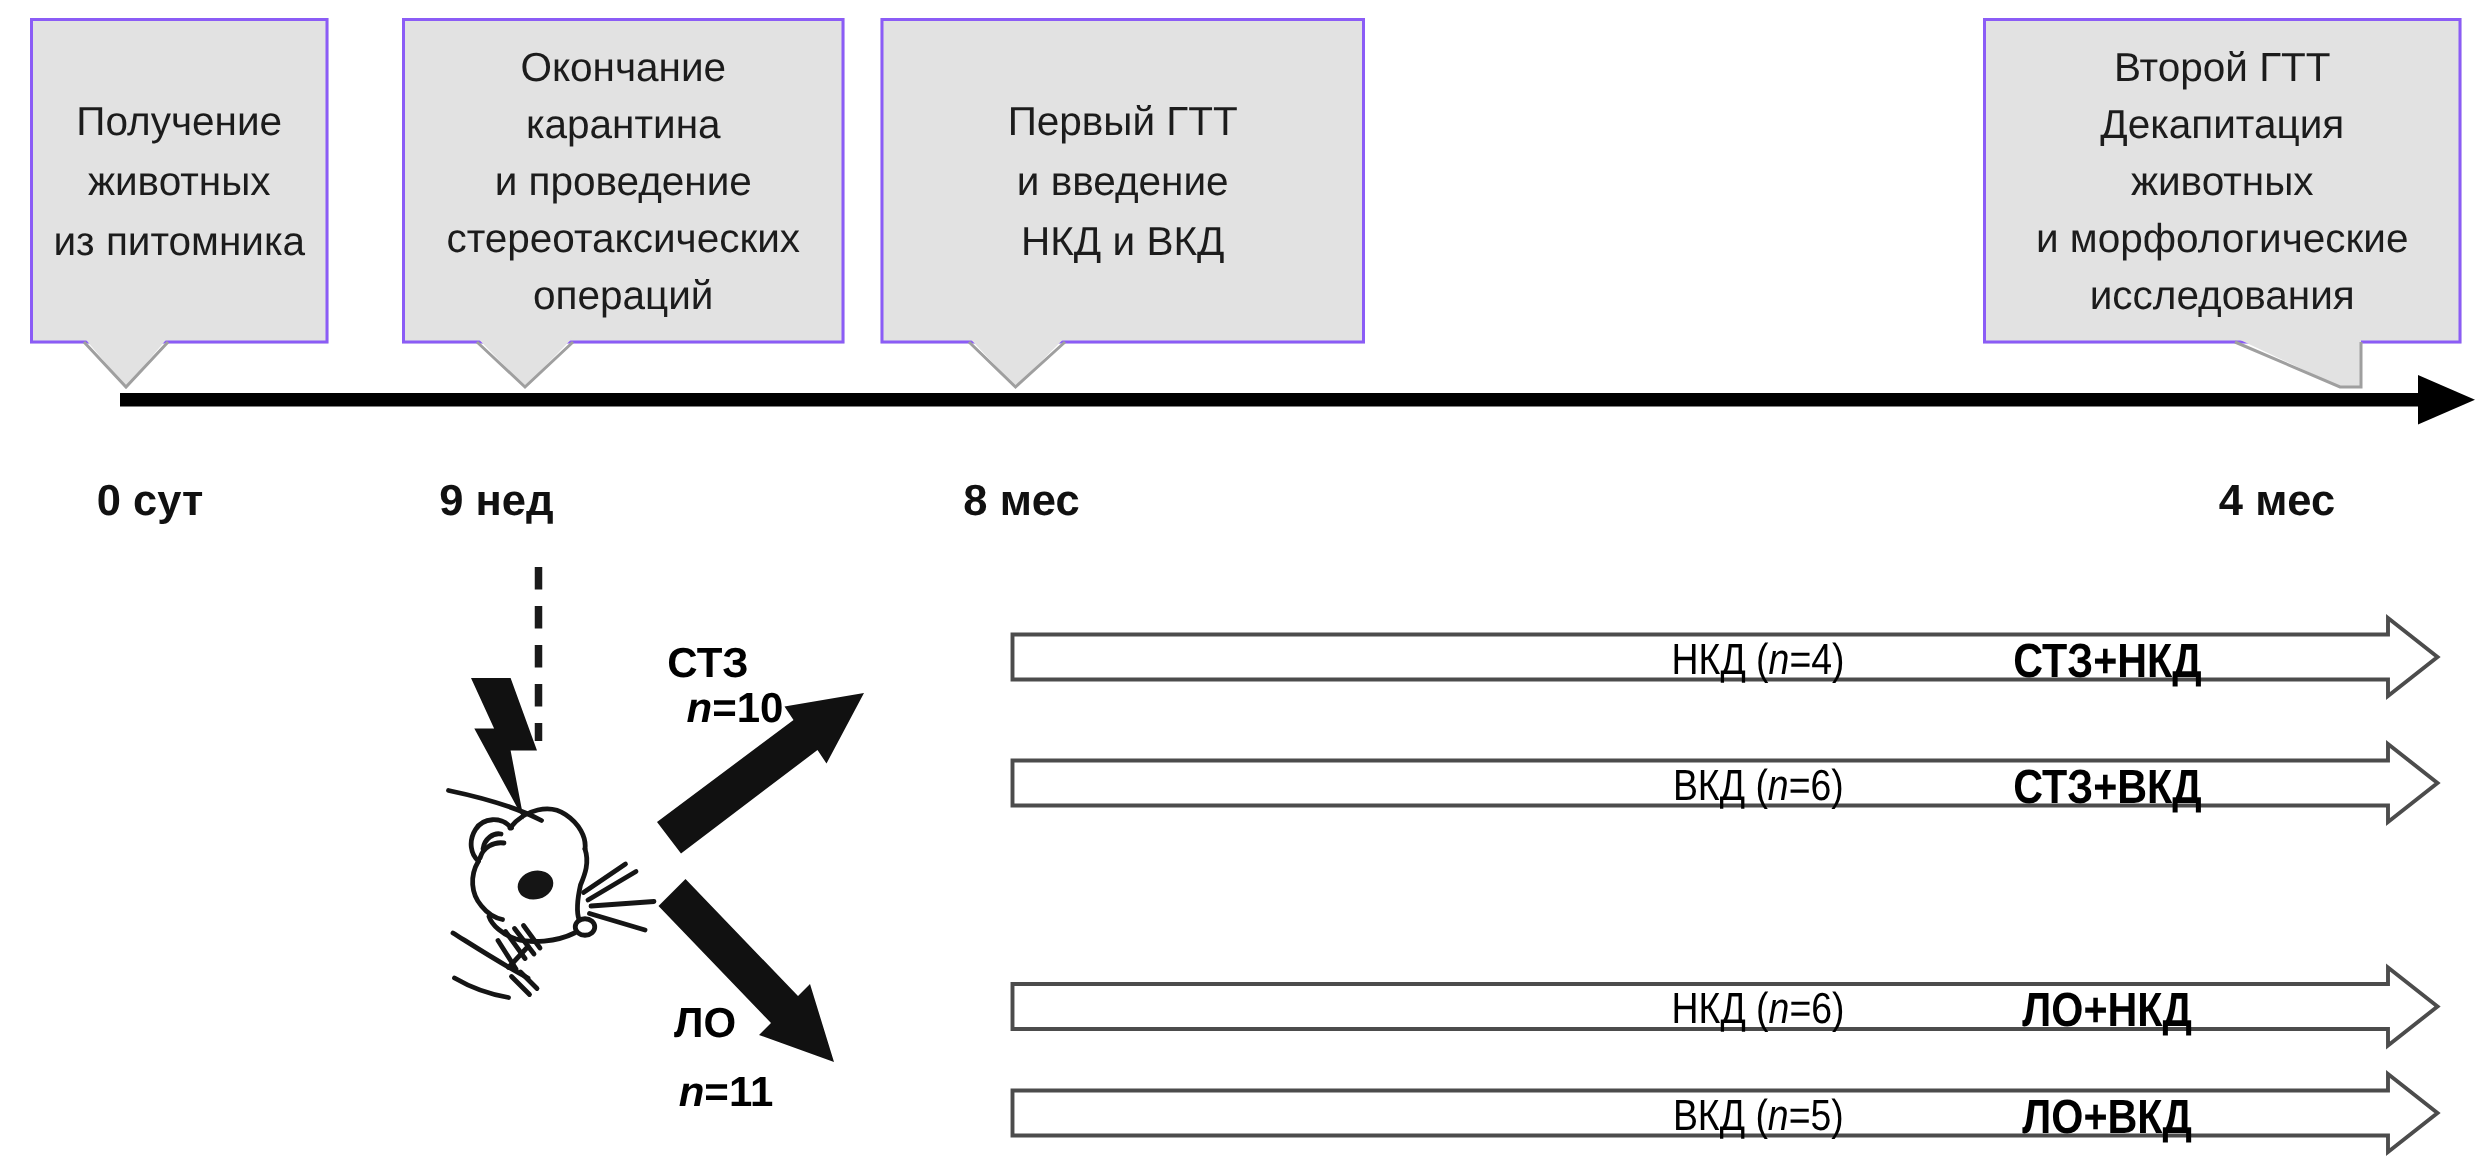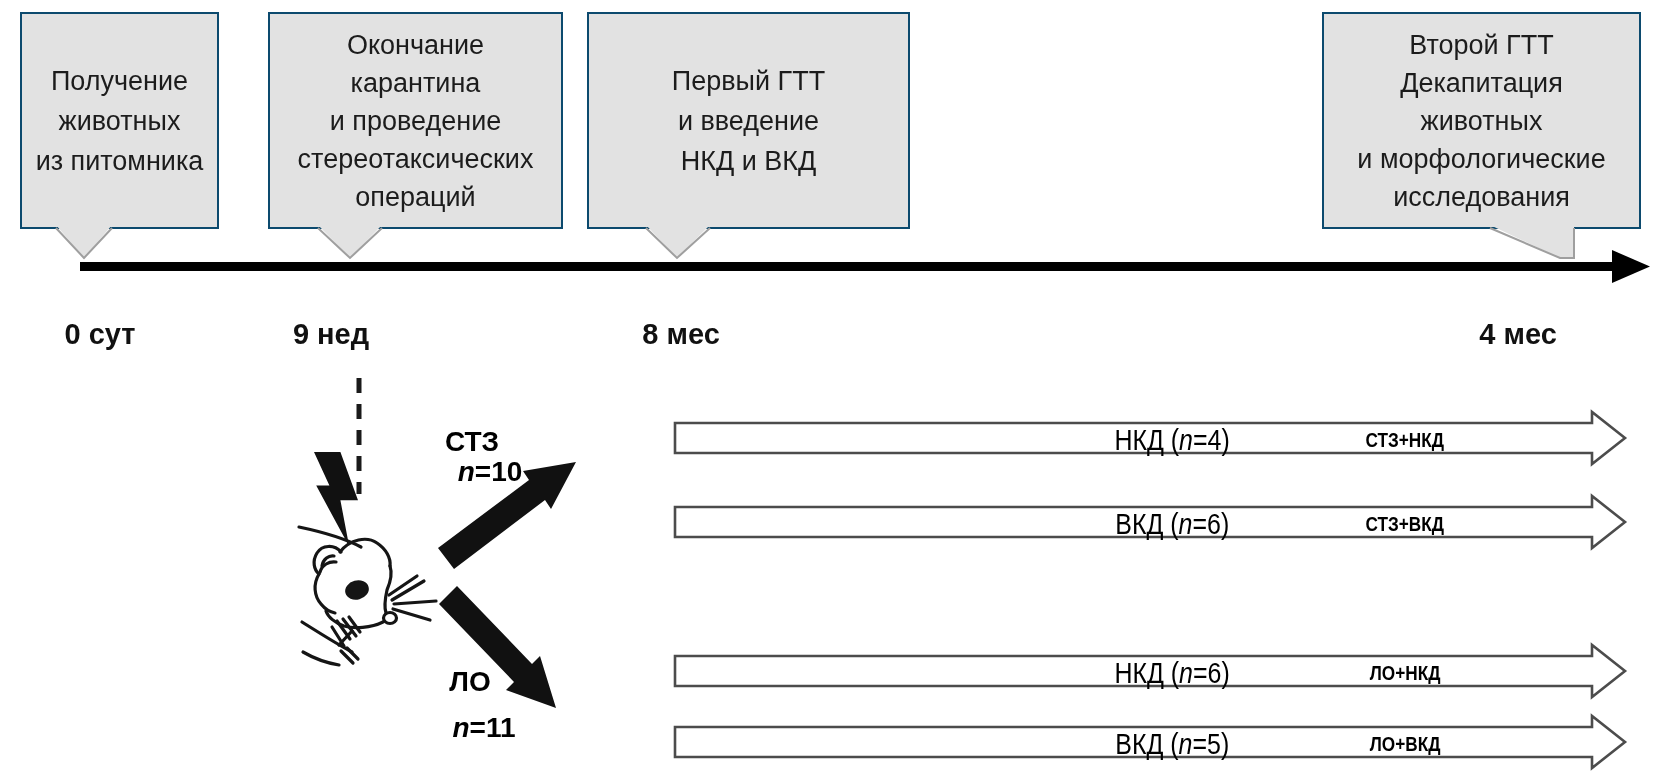--- a/index.html
+++ b/index.html
@@ -2,39 +2,39 @@
 <html><head>
 <meta charset="utf-8">
 <style>
   html,body{margin:0;padding:0;background:#fff;}
   #stage{
     position:relative;width:1654px;height:783px;background:#ffffff;
     font-family:"Liberation Sans",sans-serif;color:#1a1a1a;overflow:hidden;
   }
   .box{
     position:absolute;top:12px;height:217px;box-sizing:border-box;
-    background:#e2e2e2;border:2px solid #0c4a6e;
+    background:#e2e2e2;border:2px solid #8b5cf6;
     display:flex;align-items:center;justify-content:center;
     text-align:center;font-size:27px;white-space:pre-line;color:#1c1c1c;
   }
   .box1{left:20px;width:199px;line-height:40px;}
   .box2{left:268px;width:295px;line-height:38px;}
   .box3{left:587px;width:323px;line-height:40px;}
   .box4{left:1322px;width:319px;line-height:38px;}
   svg.layer{position:absolute;left:0;top:0;}
   .tick{
     position:absolute;top:318px;font-size:29px;color:#111;
     transform:translateX(-50%);white-space:nowrap;font-weight:bold;
   }
   .blabel{position:absolute;font-size:28px;font-weight:bold;color:#000;
     transform:translateX(-50%);white-space:nowrap;line-height:30px;}
   .bandtxt{position:absolute;white-space:nowrap;line-height:30px;color:#000;}
   .bandtxt .cx{display:inline-block;transform:scaleX(0.86);transform-origin:center bottom;}
   .diet{font-size:29px;width:250px;text-align:center;}
-  .grp{font-size:20px;font-weight:bold;width:186px;text-align:center;}
+  .grp{font-size:32px;font-weight:bold;width:186px;text-align:center;}
   i{font-style:italic;}
 </style>
 </head>
 <body>
 
 <div id="stage">
 
   <div class="box box1">
     <span>Получение
 животных

